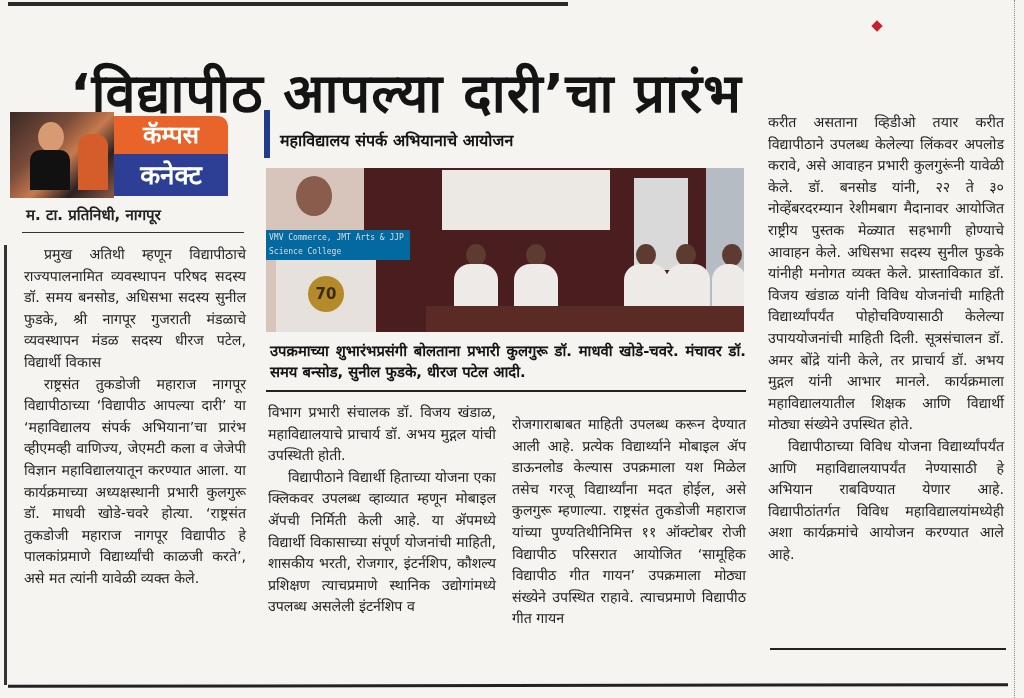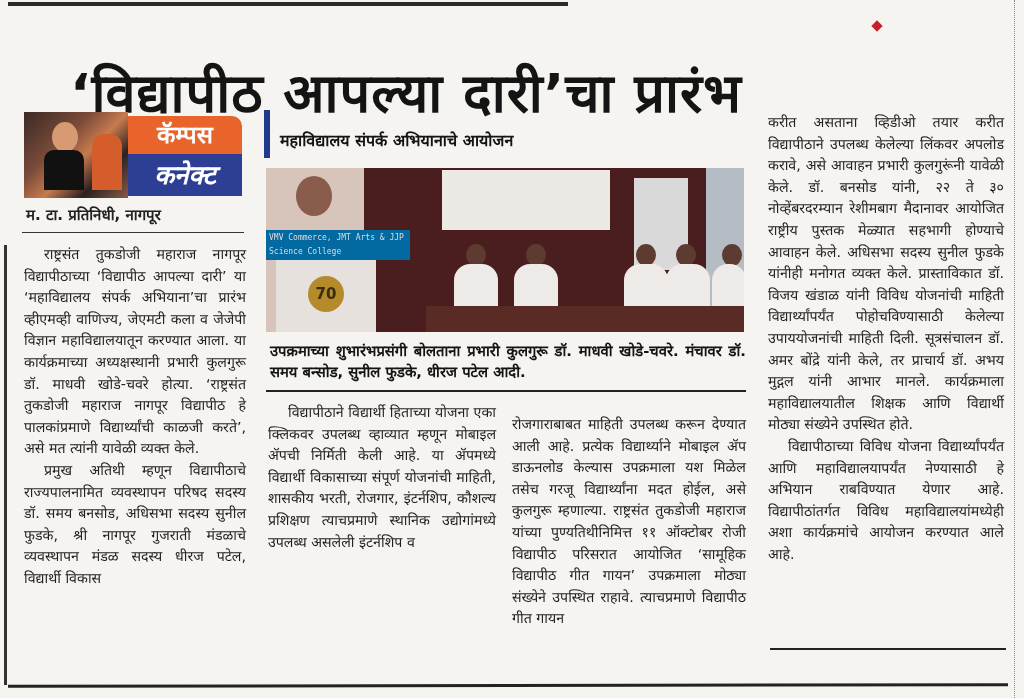--- a/index.html
+++ b/index.html
@@ -12,37 +12,37 @@
   .top-rule { position:absolute; left:8px; top:2px; width:560px; height:4px; background:#2a2a2a; }
   .headline {
     position:absolute; left:70px; top:18px; width:900px; height:80px;
     font-size:54px; font-weight:bold; line-height:80px; color:#141414;
     letter-spacing:1px; white-space:nowrap;
   }
   .headline-dot { position:absolute; left:873px; top:22px; width:8px; height:8px; background:#c8202a; transform:rotate(45deg); }
   .left-border { position:absolute; left:4px; top:245px; width:3px; height:440px; background:#333; }
 
   
-  .badge { position:absolute; left:24px; top:112px; width:182px; height:86px; }
+  .badge { position:absolute; left:10px; top:112px; width:182px; height:86px; }
   .badge-photo {
     position:absolute; left:0; top:0; width:104px; height:86px;
     background: linear-gradient(135deg,#3b2a25 0%,#7a4b3a 35%,#c77a4d 55%,#2b2222 75%,#8a5a48 100%);
   }
   .badge-photo .p1 { position:absolute; left:28px; top:10px; width:26px; height:30px; border-radius:50%; background:#d79a73; }
   .badge-photo .p2 { position:absolute; left:20px; top:38px; width:40px; height:40px; background:#111; border-radius:10px 10px 0 0; }
   .badge-photo .p3 { position:absolute; left:68px; top:22px; width:30px; height:56px; background:#d45d2b; border-radius:12px 12px 0 0; }
   .badge-top {
     position:absolute; left:104px; top:4px; width:114px; height:38px;
     background:#e9642a; color:#fff; font-size:24px; font-weight:bold;
     text-align:center; line-height:38px; border-radius:0 10px 0 0;
   }
   .badge-bottom {
     position:absolute; left:104px; top:42px; width:114px; height:42px;
     background:#2d3f94; color:#fff; font-size:26px; font-weight:bold;
-    text-align:center; line-height:42px;font-style:italic;
+    text-align:center; line-height:42px;
   }
   .byline { position:absolute; left:26px; top:204px; font-size:15px; font-weight:bold; color:#222; }
   .byline-rule { position:absolute; left:22px; top:232px; width:222px; height:1px; background:#333; }
 
   .col {
     position:absolute; font-size:14.2px; line-height:21.6px; color:#1f1f1f;
     text-align:justify;
   }
   .col p { margin:0; text-indent:20px; }
   .col p.noindent { text-indent:0; }
@@ -99,22 +99,22 @@
   </div>
   <div class="badge-top">कॅम्पस</div>
   <div class="badge-bottom">कनेक्ट</div>
 </div>
 
 <div class="byline">म. टा. प्रतिनिधी, नागपूर</div>
 <div class="byline-rule"></div>
 <div class="left-border"></div>
 
 <div class="col col-1">
+  <p>प्रमुख अतिथी म्हणून विद्यापीठाचे राज्यपालनामित व्यवस्थापन परिषद सदस्य डॉ. समय बनसोड, अधिसभा सदस्य सुनील फुडके, श्री नागपूर गुजराती मंडळाचे व्यवस्थापन मंडळ सदस्य धीरज पटेल, विद्यार्थी विकास</p>
   <p>राष्ट्रसंत तुकडोजी महाराज नागपूर विद्यापीठाच्या ‘विद्यापीठ आपल्या दारी’ या ‘महाविद्यालय संपर्क अभियाना’चा प्रारंभ व्हीएमव्ही वाणिज्य, जेएमटी कला व जेजेपी विज्ञान महाविद्यालयातून करण्यात आला. या कार्यक्रमाच्या अध्यक्षस्थानी प्रभारी कुलगुरू डॉ. माधवी खोडे-चवरे होत्या. ‘राष्ट्रसंत तुकडोजी महाराज नागपूर विद्यापीठ हे पालकांप्रमाणे विद्यार्थ्यांची काळजी करते’, असे मत त्यांनी यावेळी व्यक्त केले.</p>
-  <p>प्रमुख अतिथी म्हणून विद्यापीठाचे राज्यपालनामित व्यवस्थापन परिषद सदस्य डॉ. समय बनसोड, अधिसभा सदस्य सुनील फुडके, श्री नागपूर गुजराती मंडळाचे व्यवस्थापन मंडळ सदस्य धीरज पटेल, विद्यार्थी विकास</p>
 </div>
 
 <div class="subhead-bar"></div>
 <h2 class="subhead">महाविद्यालय संपर्क अभियानाचे आयोजन</h2>
 
 <div class="photo">
   <div class="ph-left"></div>
   <div class="ph-face"></div>
   <div class="ph-sign">VMV Commerce, JMT Arts &amp; JJP Science College</div>
   <div class="ph-podium"></div>
@@ -132,20 +132,21 @@
     <div class="ph-person" style="left:400px"></div>
   <div class="ph-head" style="left:456px"></div>
     <div class="ph-person" style="left:446px;width:34px"></div>
   <div class="ph-table"></div>
 </div>
 
 <div class="caption">उपक्रमाच्या शुभारंभप्रसंगी बोलताना प्रभारी कुलगुरू डॉ. माधवी खोडे-चवरे. मंचावर डॉ. समय बन्सोड, सुनील फुडके, धीरज पटेल आदी.</div>
 <div class="caption-rule"></div>
 
 <div class="col col-2">
+  <p class="noindent">विभाग प्रभारी संचालक डॉ. विजय खंडाळ, महाविद्यालयाचे प्राचार्य डॉ. अभय मुद्गल यांची उपस्थिती होती.</p>
   <p>विद्यापीठाने विद्यार्थी हिताच्या योजना एका क्लिकवर उपलब्ध व्हाव्यात म्हणून मोबाइल ॲपची निर्मिती केली आहे. या ॲपमध्ये विद्यार्थी विकासाच्या संपूर्ण योजनांची माहिती, शासकीय भरती, रोजगार, इंटर्नशिप, कौशल्य प्रशिक्षण त्याचप्रमाणे स्थानिक उद्योगांमध्ये उपलब्ध असलेली इंटर्नशिप व</p>
 </div>
 
 <div class="col col-3">
   <p class="noindent">रोजगाराबाबत माहिती उपलब्ध करून देण्यात आली आहे. प्रत्येक विद्यार्थ्याने मोबाइल ॲप डाऊनलोड केल्यास उपक्रमाला यश मिळेल तसेच गरजू विद्यार्थ्यांना मदत होईल, असे कुलगुरू म्हणाल्या. राष्ट्रसंत तुकडोजी महाराज यांच्या पुण्यतिथीनिमित्त ११ ऑक्टोबर रोजी विद्यापीठ परिसरात आयोजित ‘सामूहिक विद्यापीठ गीत गायन’ उपक्रमाला मोठ्या संख्येने उपस्थित राहावे. त्याचप्रमाणे विद्यापीठ गीत गायन</p>
 </div>
 
 <div class="col col-4">
   <p class="noindent">करीत असताना व्हिडीओ तयार करीत विद्यापीठाने उपलब्ध केलेल्या लिंकवर अपलोड करावे, असे आवाहन प्रभारी कुलगुरूंनी यावेळी केले. डॉ. बनसोड यांनी, २२ ते ३० नोव्हेंबरदरम्यान रेशीमबाग मैदानावर आयोजित राष्ट्रीय पुस्तक मेळ्यात सहभागी होण्याचे आवाहन केले. अधिसभा सदस्य सुनील फुडके यांनीही मनोगत व्यक्त केले. प्रास्ताविकात डॉ. विजय खंडाळ यांनी विविध योजनांची माहिती विद्यार्थ्यांपर्यंत पोहोचविण्यासाठी केलेल्या उपाययोजनांची माहिती दिली. सूत्रसंचालन डॉ. अमर बोंद्रे यांनी केले, तर प्राचार्य डॉ. अभय मुद्गल यांनी आभार मानले. कार्यक्रमाला महाविद्यालयातील शिक्षक आणि विद्यार्थी मोठ्या संख्येने उपस्थित होते.</p>
   <p>विद्यापीठाच्या विविध योजना विद्यार्थ्यांपर्यंत आणि महाविद्यालयापर्यंत नेण्यासाठी हे अभियान राबविण्यात येणार आहे. विद्यापीठांतर्गत विविध महाविद्यालयांमध्येही अशा कार्यक्रमांचे आयोजन करण्यात आले आहे.</p>

